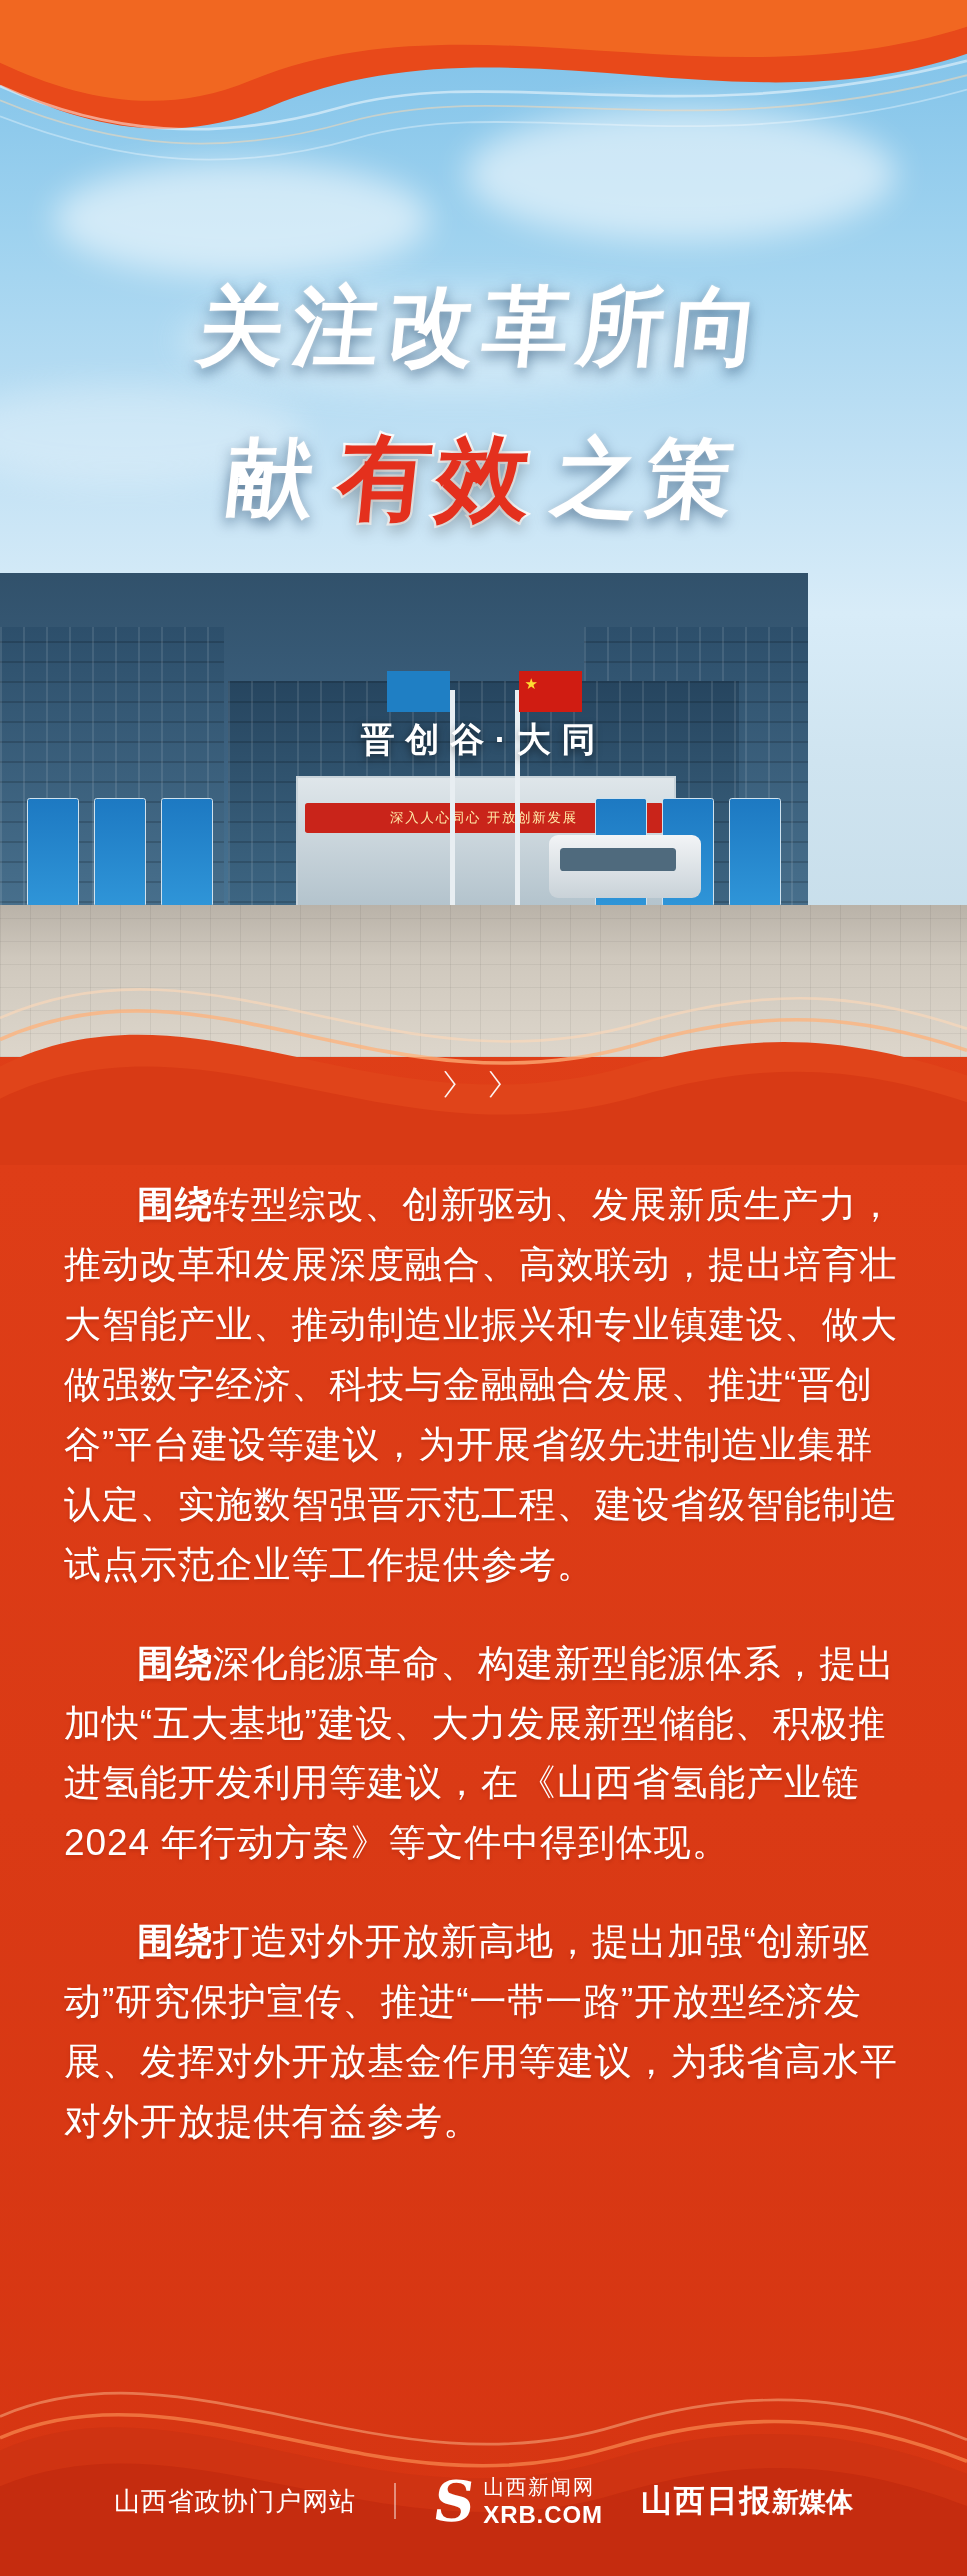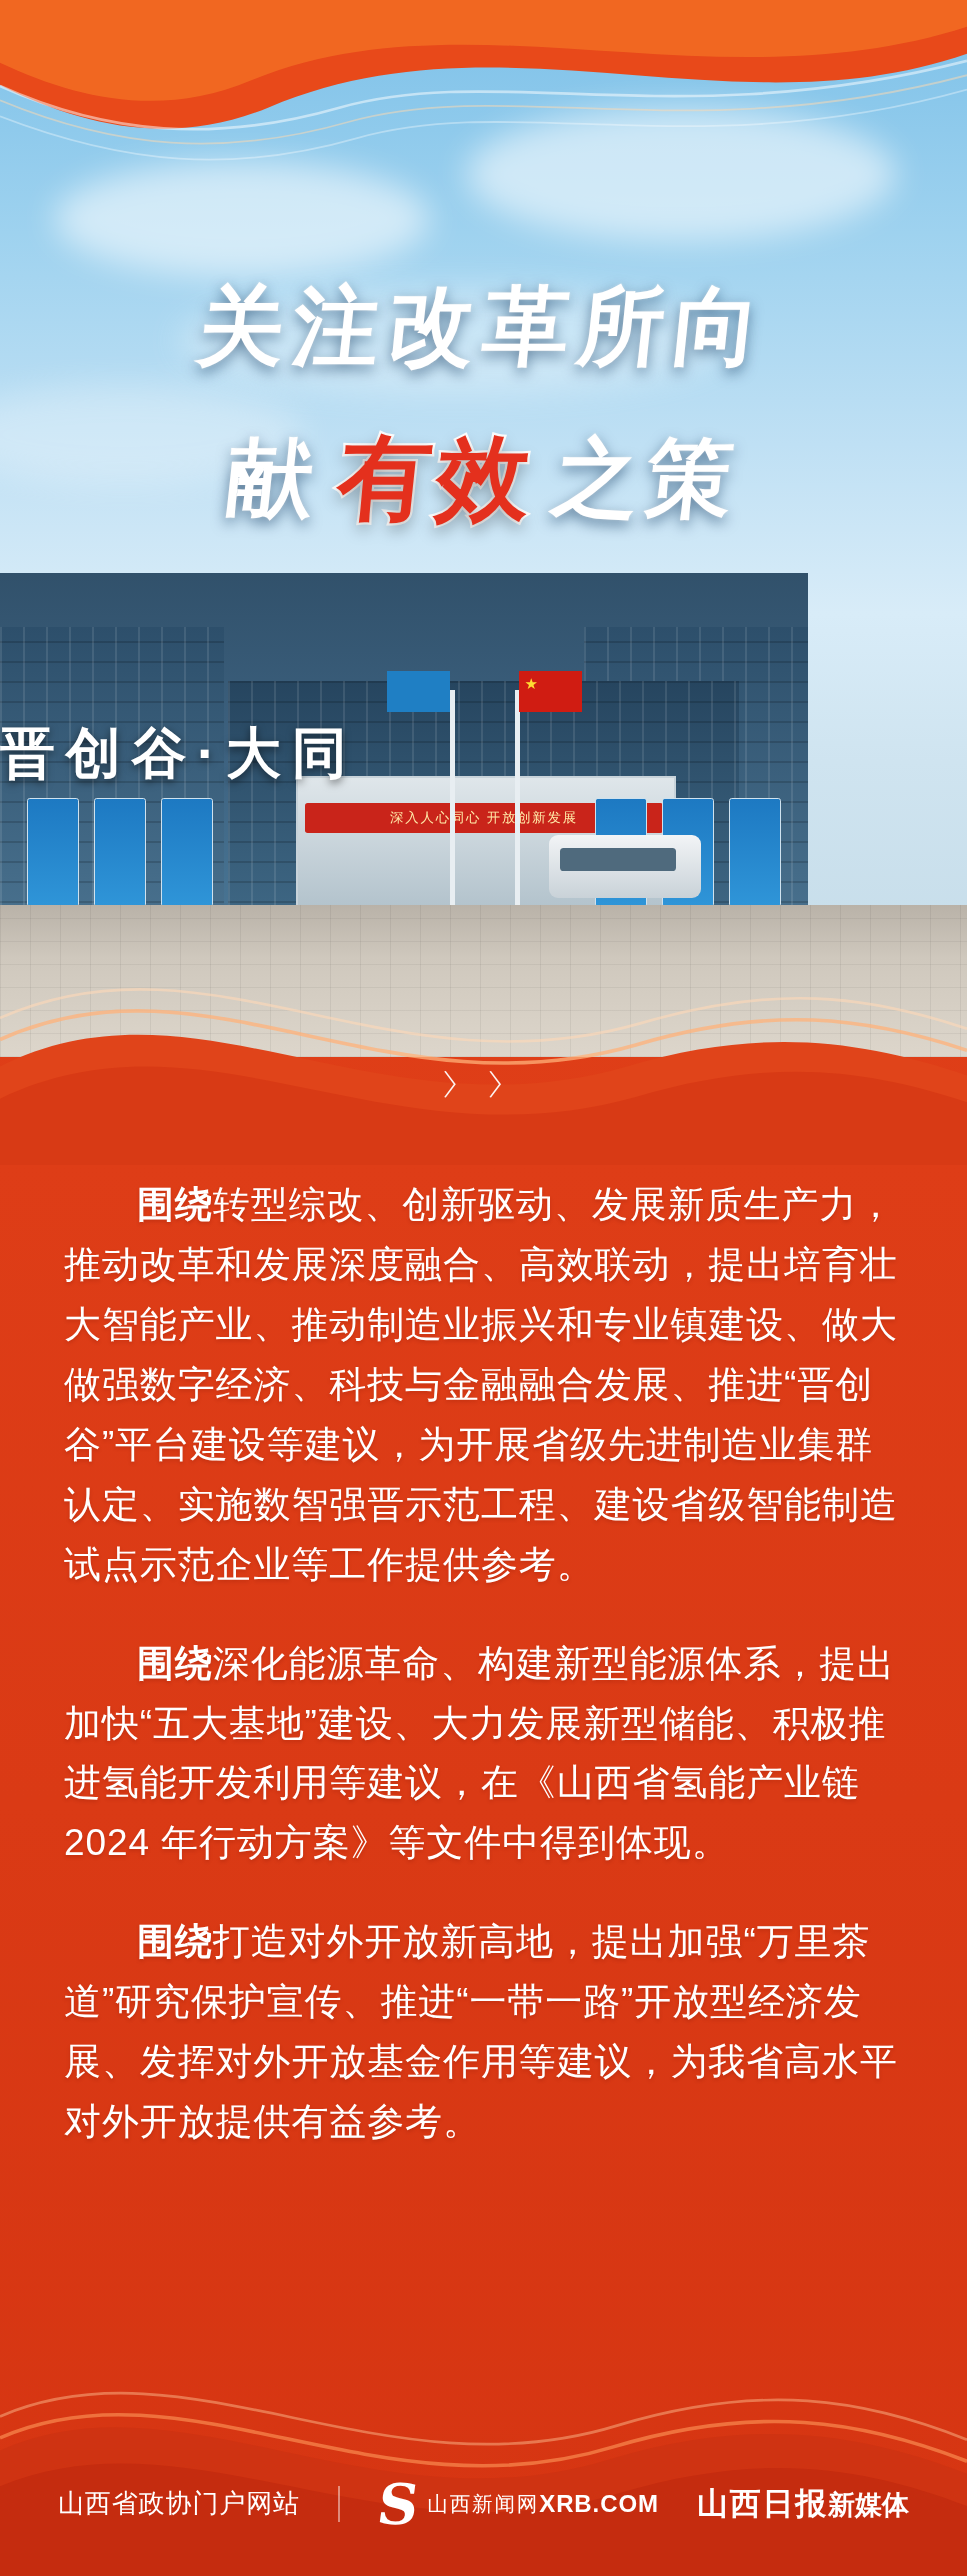--- a/index.html
+++ b/index.html
@@ -74,22 +74,22 @@
   }
   .banner-red{
     position:absolute;left:305px;bottom:224px;width:358px;height:30px;
     background:#c9241a;border-radius:2.7px;
     color:#ffe9a8;font-size:13.4px;letter-spacing:1.8px;
     display:flex;align-items:center;justify-content:center;
     font-family:"Liberation Sans","DejaVu Sans",sans-serif;
   }
   .bldg-sign{
     position:absolute;left:0;right:0;top:717px;
-    text-align:left;color:#ffffff;
-    font-size:55px;font-weight:bold;letter-spacing:10.7px;
+    text-align:center;color:#ffffff;
+    font-size:34px;font-weight:bold;letter-spacing:10.7px;
     text-shadow:0 2.7px 9px rgba(0,0,0,.55);
   }
   .flagpole{position:absolute;bottom:152px;width:4.5px;background:#e8eef2;}
   .p1{left:450px;height:215px;}
   .p2{left:515px;height:215px;}
   .flag{position:absolute;width:63px;height:41px;}
   .flag-blue{left:387px;bottom:345px;background:#1f7fc4;}
   .flag-red{left:519px;bottom:345px;background:#d01c12;}
   .flag-red:after{content:"★";position:absolute;left:5.4px;top:3.6px;color:#ffdd33;font-size:15px;}
   .blue-board{
@@ -184,21 +184,21 @@
     position:absolute;left:0;bottom:47px;width:967px;z-index:8;
     display:flex;align-items:center;justify-content:center;gap:38px;
   }
   .f-text{color:#ffffff;font-size:26px;letter-spacing:0.9px;}
   .f-logo{display:flex;align-items:center;gap:9px;}
   .f-s{
     color:#ffffff;font-size:56px;font-weight:bold;line-height:.9;
     font-family:"DejaVu Serif","Liberation Serif",serif;
     transform:skewX(-8deg);
   }
-  .f-stack{display:flex;flex-direction:row;justify-content:center;}
+  .f-stack{display:flex;flex-direction:column;justify-content:center;}
   .f-cn{color:#ffffff;font-size:20.6px;letter-spacing:1.8px;}
   .f-en{color:#ffffff;font-size:24px;font-weight:bold;letter-spacing:0.9px;}
   .f-brand{color:#ffffff;font-size:27px;font-weight:bold;}
   .f-brand .cal{
     font-family:"DejaVu Serif","Liberation Serif",serif;
     font-size:31px;letter-spacing:1.8px;
   }
   .divider{width:1.8px;height:36px;background:rgba(255,255,255,.45);}
 </style>
 </head>
@@ -282,21 +282,21 @@
   </div>
 
   <div class="body">
     <p class="para">
       <b>围绕</b><span>转型综改、创新驱动、发展新质生产力，推动改革和发展深度融合、高效联动，提出培育壮大智能产业、推动制造业振兴和专业镇建设、做大做强数字经济、科技与金融融合发展、推进“晋创谷”平台建设等建议，为开展省级先进制造业集群认定、实施数智强晋示范工程、建设省级智能制造试点示范企业等工作提供参考。</span>
     </p>
     <p class="para">
       <b>围绕</b><span>深化能源革命、构建新型能源体系，提出加快“五大基地”建设、大力发展新型储能、积极推进氢能开发利用等建议，在《山西省氢能产业链 2024 年行动方案》等文件中得到体现。</span>
     </p>
     <p class="para">
-      <b>围绕</b><span>打造对外开放新高地，提出加强“万里茶道”研究保护宣传、推进“一带一路”开放型经济发展、发挥对外开放基金作用等建议，为我省高水平对外开放提供有益参考。</span>
+      <b>围绕</b><span>打造对外开放新高地，提出加强“创新驱动”研究保护宣传、推进“一带一路”开放型经济发展、发挥对外开放基金作用等建议，为我省高水平对外开放提供有益参考。</span>
     </p>
   </div>
 
   <div class="footer">
     <span class="f-text">山西省政协门户网站</span>
     <span class="divider"></span>
     <span class="f-logo">
       <span class="f-s">S</span>
       <span class="f-stack">
         <span class="f-cn">山西新闻网</span>

